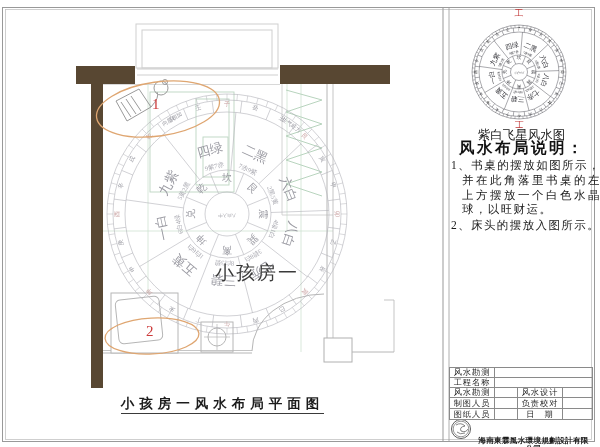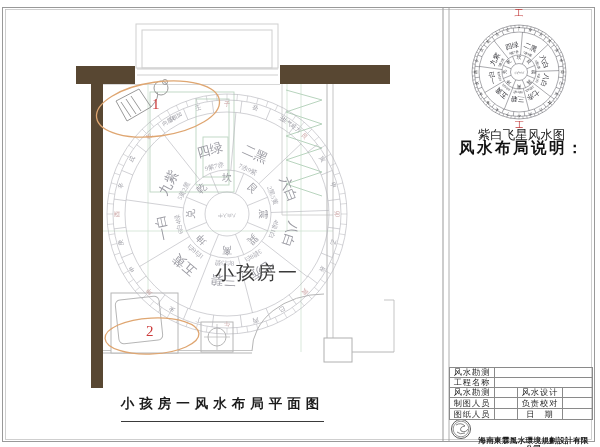--- a/index.html
+++ b/index.html
@@ -3,21 +3,21 @@
 <meta charset="utf-8">
 <style>
   html,body{margin:0;padding:0;background:#fff;}
   #sheet{position:relative;width:600px;height:447px;background:#fff;overflow:hidden;
          font-family:"Liberation Serif","DejaVu Serif",serif;}
   svg{position:absolute;left:0;top:0;}
   .abs{position:absolute;}
   #room-label{left:215px;top:260px;font-size:19px;color:#3a3a3a;letter-spacing:2px;}
   #plan-title{left:100px;top:395px;width:245px;text-align:center;font-size:13.5px;font-weight:bold;
               color:#1c1c1c;letter-spacing:5px;}
-  #plan-title span{border-bottom:1px solid #3a3a3a;padding-bottom:10px;}
+  #plan-title span{border-bottom:1px solid #3a3a3a;padding-bottom:2px;}
   #compass-caption{left:455px;top:127px;width:133px;text-align:center;font-size:12.5px;color:#1a1a1a;}
   #inst-title{left:451px;top:138px;font-size:15.5px;font-weight:bold;color:#111;letter-spacing:2.5px;margin-left:8px;}
   .inst-p{left:451px;width:139px;font-size:11.5px;line-height:14.8px;color:#1a1a1a;
           letter-spacing:1.4px;text-align:justify;padding-left:11px;text-indent:-11px;}
   #inst-p1{top:158px;}
   #inst-p2{top:218px;}
   .marker-num{font-size:15px;color:#cc3a3a;font-family:"Liberation Serif",serif;}
   #marker-1{left:152px;top:96px;}
   #marker-2{left:146px;top:323px;}
   
@@ -480,20 +480,22 @@
 
   <div class="abs" id="room-label">小孩房一</div>
   <div class="abs" id="plan-title">
     <span>小孩房一风水布局平面图</span>
   </div>
   <div class="abs marker-num" id="marker-1">1</div>
   <div class="abs marker-num" id="marker-2">2</div>
 
   <div class="abs" id="compass-caption">紫白飞星风水图</div>
   <div class="abs" id="inst-title">风水布局说明：</div>
+  <div class="abs inst-p" id="inst-p1">1、书桌的摆放如图所示，并在此角落里书桌的左上方摆放一个白色水晶球，以旺财运。</div>
+  <div class="abs inst-p" id="inst-p2">2、床头的摆放入图所示。</div>
 
   <div class="abs" id="title-block">
     <div class="cell">风水勘测</div>
     <div class="cell span3"></div>
     <div class="cell">工程名称</div>
     <div class="cell span3"></div>
     <div class="cell">风水勘测</div>
     <div class="cell"></div>
     <div class="cell">风水设计</div>
     <div class="cell"></div>

